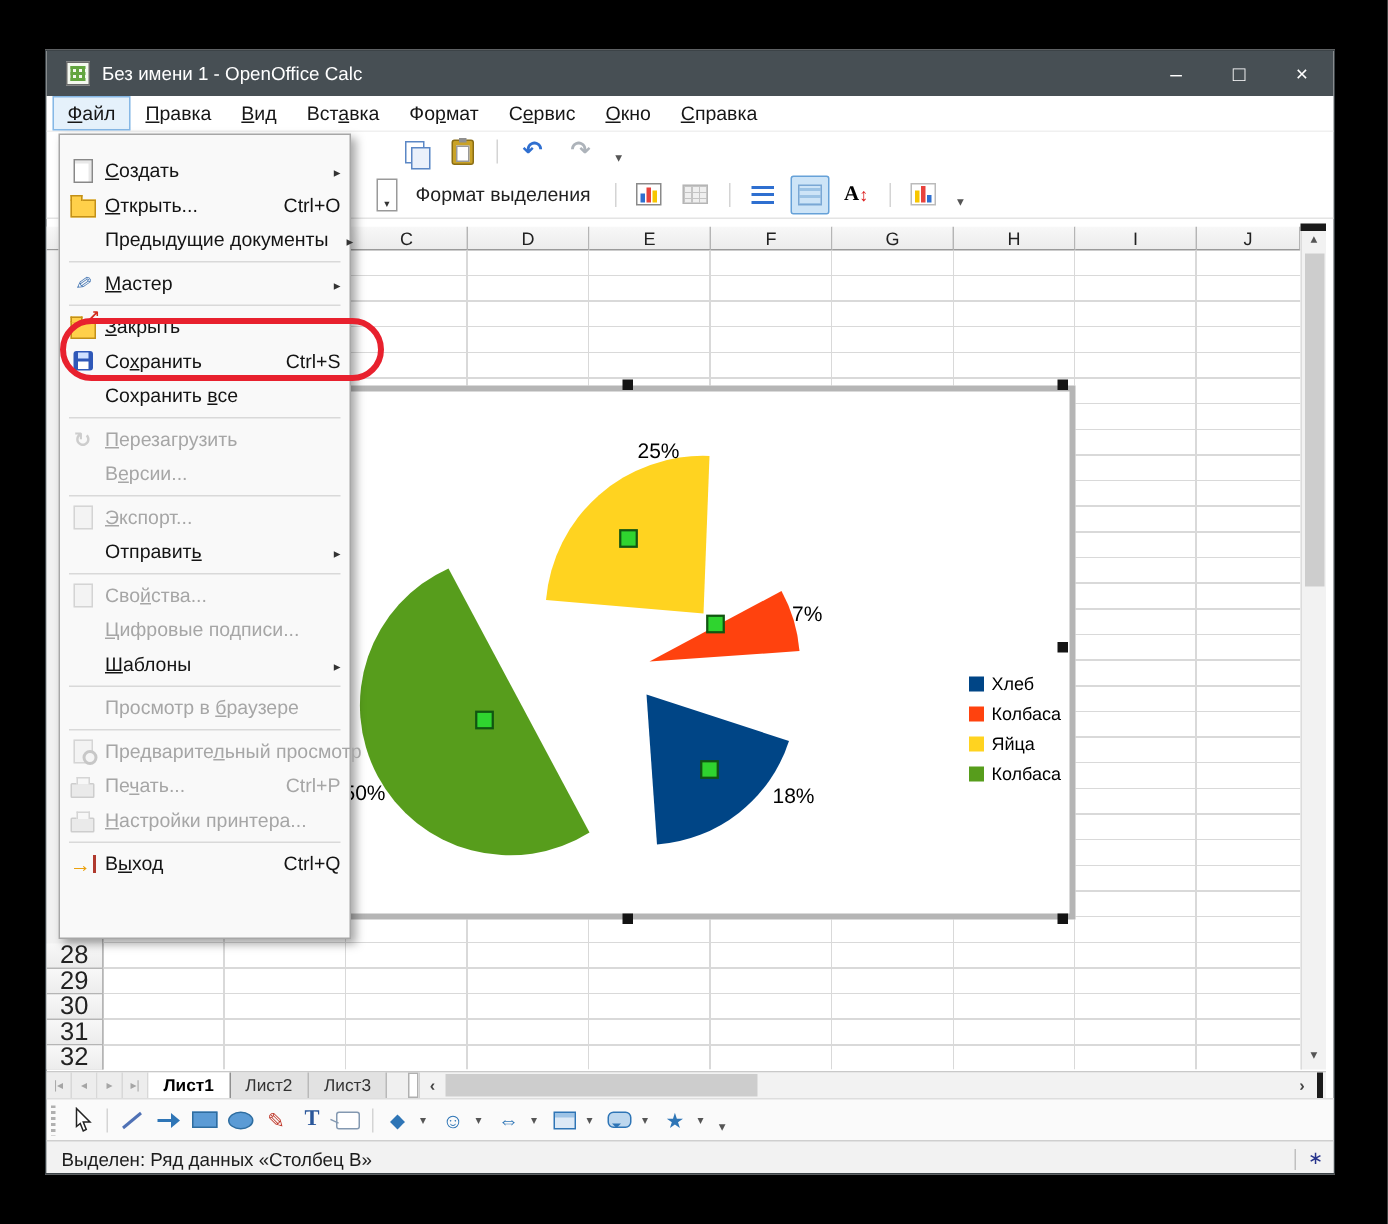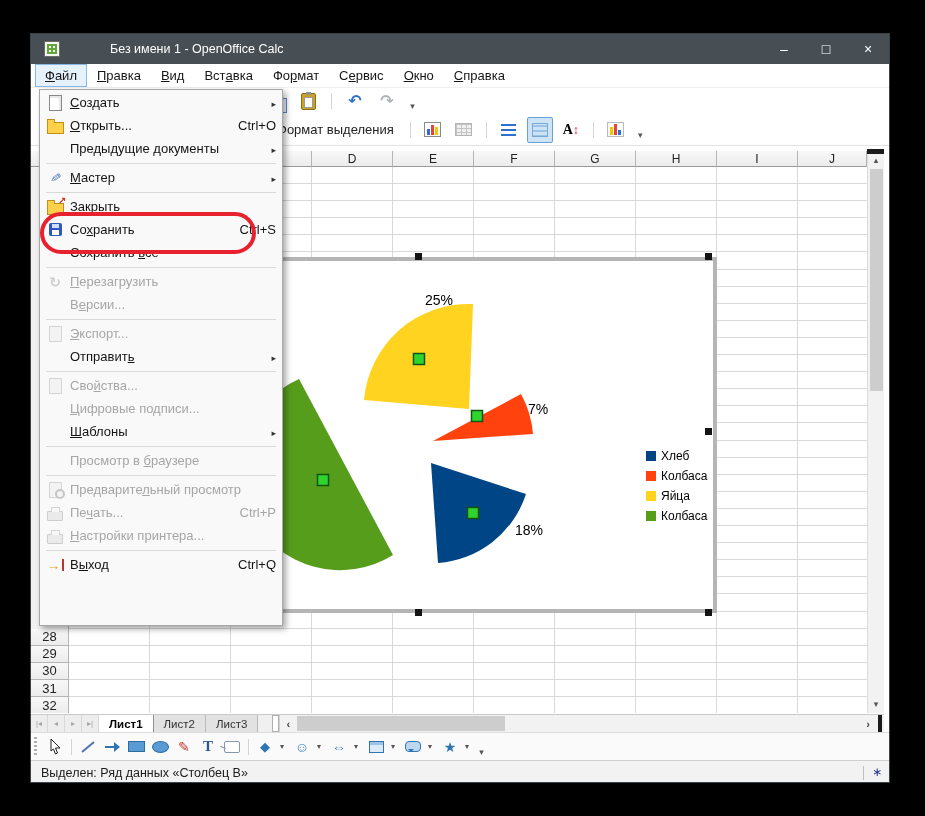--- a/index.html
+++ b/index.html
@@ -1,18 +1,18 @@
 <!DOCTYPE html>
 <html><head>
 <meta charset="utf-8">
 <style>
   html,body{margin:0;padding:0;background:#000;width:925px;height:816px;font-family:"Liberation Sans","DejaVu Sans",sans-serif;-webkit-font-smoothing:antialiased;}
   #win{position:absolute;left:30px;top:33px;width:860px;height:750px;background:#fff;border:1px solid #3c4347;box-sizing:border-box;overflow:hidden;}
   
-  #titlebar{position:absolute;left:0;top:0;width:100%;height:30px;background:#474f54;display:flex;align-items:center;gap:42px;}
+  #titlebar{position:absolute;left:0;top:0;width:100%;height:30px;background:#474f54;display:flex;align-items:center;}
   #titlebar .appicon{width:14px;height:14px;margin:0 8px 0 13px;background:#f4f8ef;border:1px solid #6a6a6a;position:relative;}
   #titlebar .appicon::after{content:"";position:absolute;inset:2px;background:
     repeating-linear-gradient(to bottom,#63a53f 0 2px,transparent 2px 4px),
     repeating-linear-gradient(to right,#63a53f 0 2px,transparent 2px 4px);}
   #titlebar .t{color:#fff;font-size:12.5px;}
   #wctrl{margin-left:auto;display:flex;height:100%;}
   #wctrl div{width:42px;height:100%;display:flex;align-items:center;justify-content:center;color:#fff;font-size:14px;}
   
   #menubar{position:absolute;left:0;top:30px;width:100%;height:24px;background:#fff;display:flex;align-items:stretch;padding-left:4px;font-size:13px;color:#161616;border-bottom:1px solid #f0f0f0;box-sizing:border-box;}
   .mbi{padding:0 9px;display:flex;align-items:center;border:1px solid transparent;}
@@ -54,21 +54,21 @@
   .i-printer{width:14px;height:8px;background:#d9d9d9;border:1px solid #999;margin-top:6px;position:relative;border-radius:1px;}
   .i-printer::before{content:"";position:absolute;top:-5px;left:3px;width:7px;height:4px;background:#f5f5f5;border:1px solid #aaa;border-bottom:0;}
   .i-exitbar{width:2px;height:12px;background:#b03a2e;margin-left:1px;}
   
   #sheet{position:absolute;left:0;top:117px;width:836px;height:562px;background:#fff;overflow:hidden;}
   .colhdr{position:absolute;top:0;height:16px;background:linear-gradient(#f8f8f8,#ececec);border-right:1px solid #b5b5b5;border-bottom:1px solid #9a9a9a;box-sizing:border-box;display:flex;align-items:center;justify-content:center;font-size:12px;color:#222;}
   #gridarea{position:absolute;left:38px;top:16px;width:798px;height:546px;
     background:repeating-linear-gradient(to right,transparent 0 80px,#d9d9d9 80px 81px),
                repeating-linear-gradient(to bottom,transparent 0 16.1px,#d9d9d9 16.1px 17.1px);}
   #rowhdrstrip{position:absolute;left:0;top:16px;width:38px;height:546px;background:#f1f1f1;border-right:1px solid #b5b5b5;box-sizing:border-box;}
-  .rowhdr{position:absolute;left:0;width:38px;background:linear-gradient(#f8f8f8,#ececec);border-bottom:1px solid #b5b5b5;border-right:1px solid #b5b5b5;box-sizing:border-box;display:flex;align-items:center;justify-content:center;font-size:13px;color:#222;}
+  .rowhdr{position:absolute;left:0;width:38px;background:linear-gradient(#f8f8f8,#ececec);border-bottom:1px solid #b5b5b5;border-right:1px solid #b5b5b5;box-sizing:border-box;display:flex;align-items:center;justify-content:center;font-size:17px;color:#222;}
   #cellcursor{position:absolute;left:200px;top:132px;width:81px;height:34px;border:2px solid #000;box-sizing:border-box;z-index:1;}
   
   #chartframe{position:absolute;left:104px;top:223px;width:582px;height:356px;background:#fff;border:4px solid #b5b5b5;box-sizing:border-box;z-index:2;}
   .handle{position:absolute;width:7px;height:7px;background:#141414;z-index:3;}
   .pctlabel{position:absolute;font-size:14px;color:#000;z-index:2;}
   #legend{position:absolute;z-index:2;margin-top:48px;}
   .leg-item{display:flex;align-items:center;height:20px;font-size:12px;color:#000;}
   .leg-sq{width:10px;height:10px;margin-right:5px;flex:0 0 10px;}
   
   #vscroll{position:absolute;left:836px;top:117px;width:17px;height:562px;background:#f2f2f2;border-left:1px solid #dcdcdc;box-sizing:border-box;}
@@ -96,21 +96,21 @@
   .sh-bubble{width:14px;height:9px;background:#bdd7ee;border:1px solid #2e75b6;border-radius:4px;position:relative;}
   .sh-bubble::after{content:"";position:absolute;left:2px;bottom:-4px;border:3px solid transparent;border-top-color:#2e75b6;}
   .sh-callout{width:14px;height:10px;border:1px solid #8499b1;border-radius:2px;position:relative;background:#fff;}
   .sh-callout::after{content:"";position:absolute;left:-5px;top:5px;width:6px;height:1px;background:#8499b1;transform:rotate(25deg);}
   
   #statusbar{position:absolute;left:0;top:726px;width:860px;height:24px;background:#f2f2f2;border-top:1px solid #cfcfcf;box-sizing:border-box;display:flex;align-items:center;font-size:12.5px;color:#1c1c1c;}
   #statusbar .txt{margin-left:10px;}
   #statusbar .sep{position:absolute;left:832px;top:5px;width:1px;height:14px;background:#c0c0c0;}
   #statusbar .star{position:absolute;left:841px;top:4px;color:#26338c;font-size:12px;}
   
-  #filemenu{position:absolute;left:8px;top:55px;width:244px;height:537px;background:#f9f9f9;border:1px solid #a7a7a7;box-shadow:3px 3px 6px rgba(0,0,0,.35);z-index:10;box-sizing:border-box;padding:1px 0;font-size:13px;}
+  #filemenu{position:absolute;left:8px;top:55px;width:195px;height:537px;background:#f9f9f9;border:1px solid #a7a7a7;box-shadow:3px 3px 6px rgba(0,0,0,.35);z-index:10;box-sizing:border-box;padding:12px 0;font-size:13px;}
   .mi{height:23px;display:flex;align-items:center;padding:0 6px 0 4px;color:#141414;}
   .mic{width:22px;height:18px;flex:0 0 22px;display:flex;align-items:center;justify-content:center;position:relative;}
   .mi-label{margin-left:4px;white-space:nowrap;}
   .mi-right{margin-left:auto;padding-left:12px;white-space:nowrap;color:#141414;}
   .mi-right .sub{font-size:9px;color:#333;}
   .mi.dis,.mi.dis .mi-right{color:#a6a6a6;}
   .mi.dis .mic{opacity:.45;filter:grayscale(1);}
   .mseph{height:6px;position:relative;}
   .mseph::after{content:"";position:absolute;left:6px;right:6px;top:3px;height:1px;background:#d9d9d9;}
   

